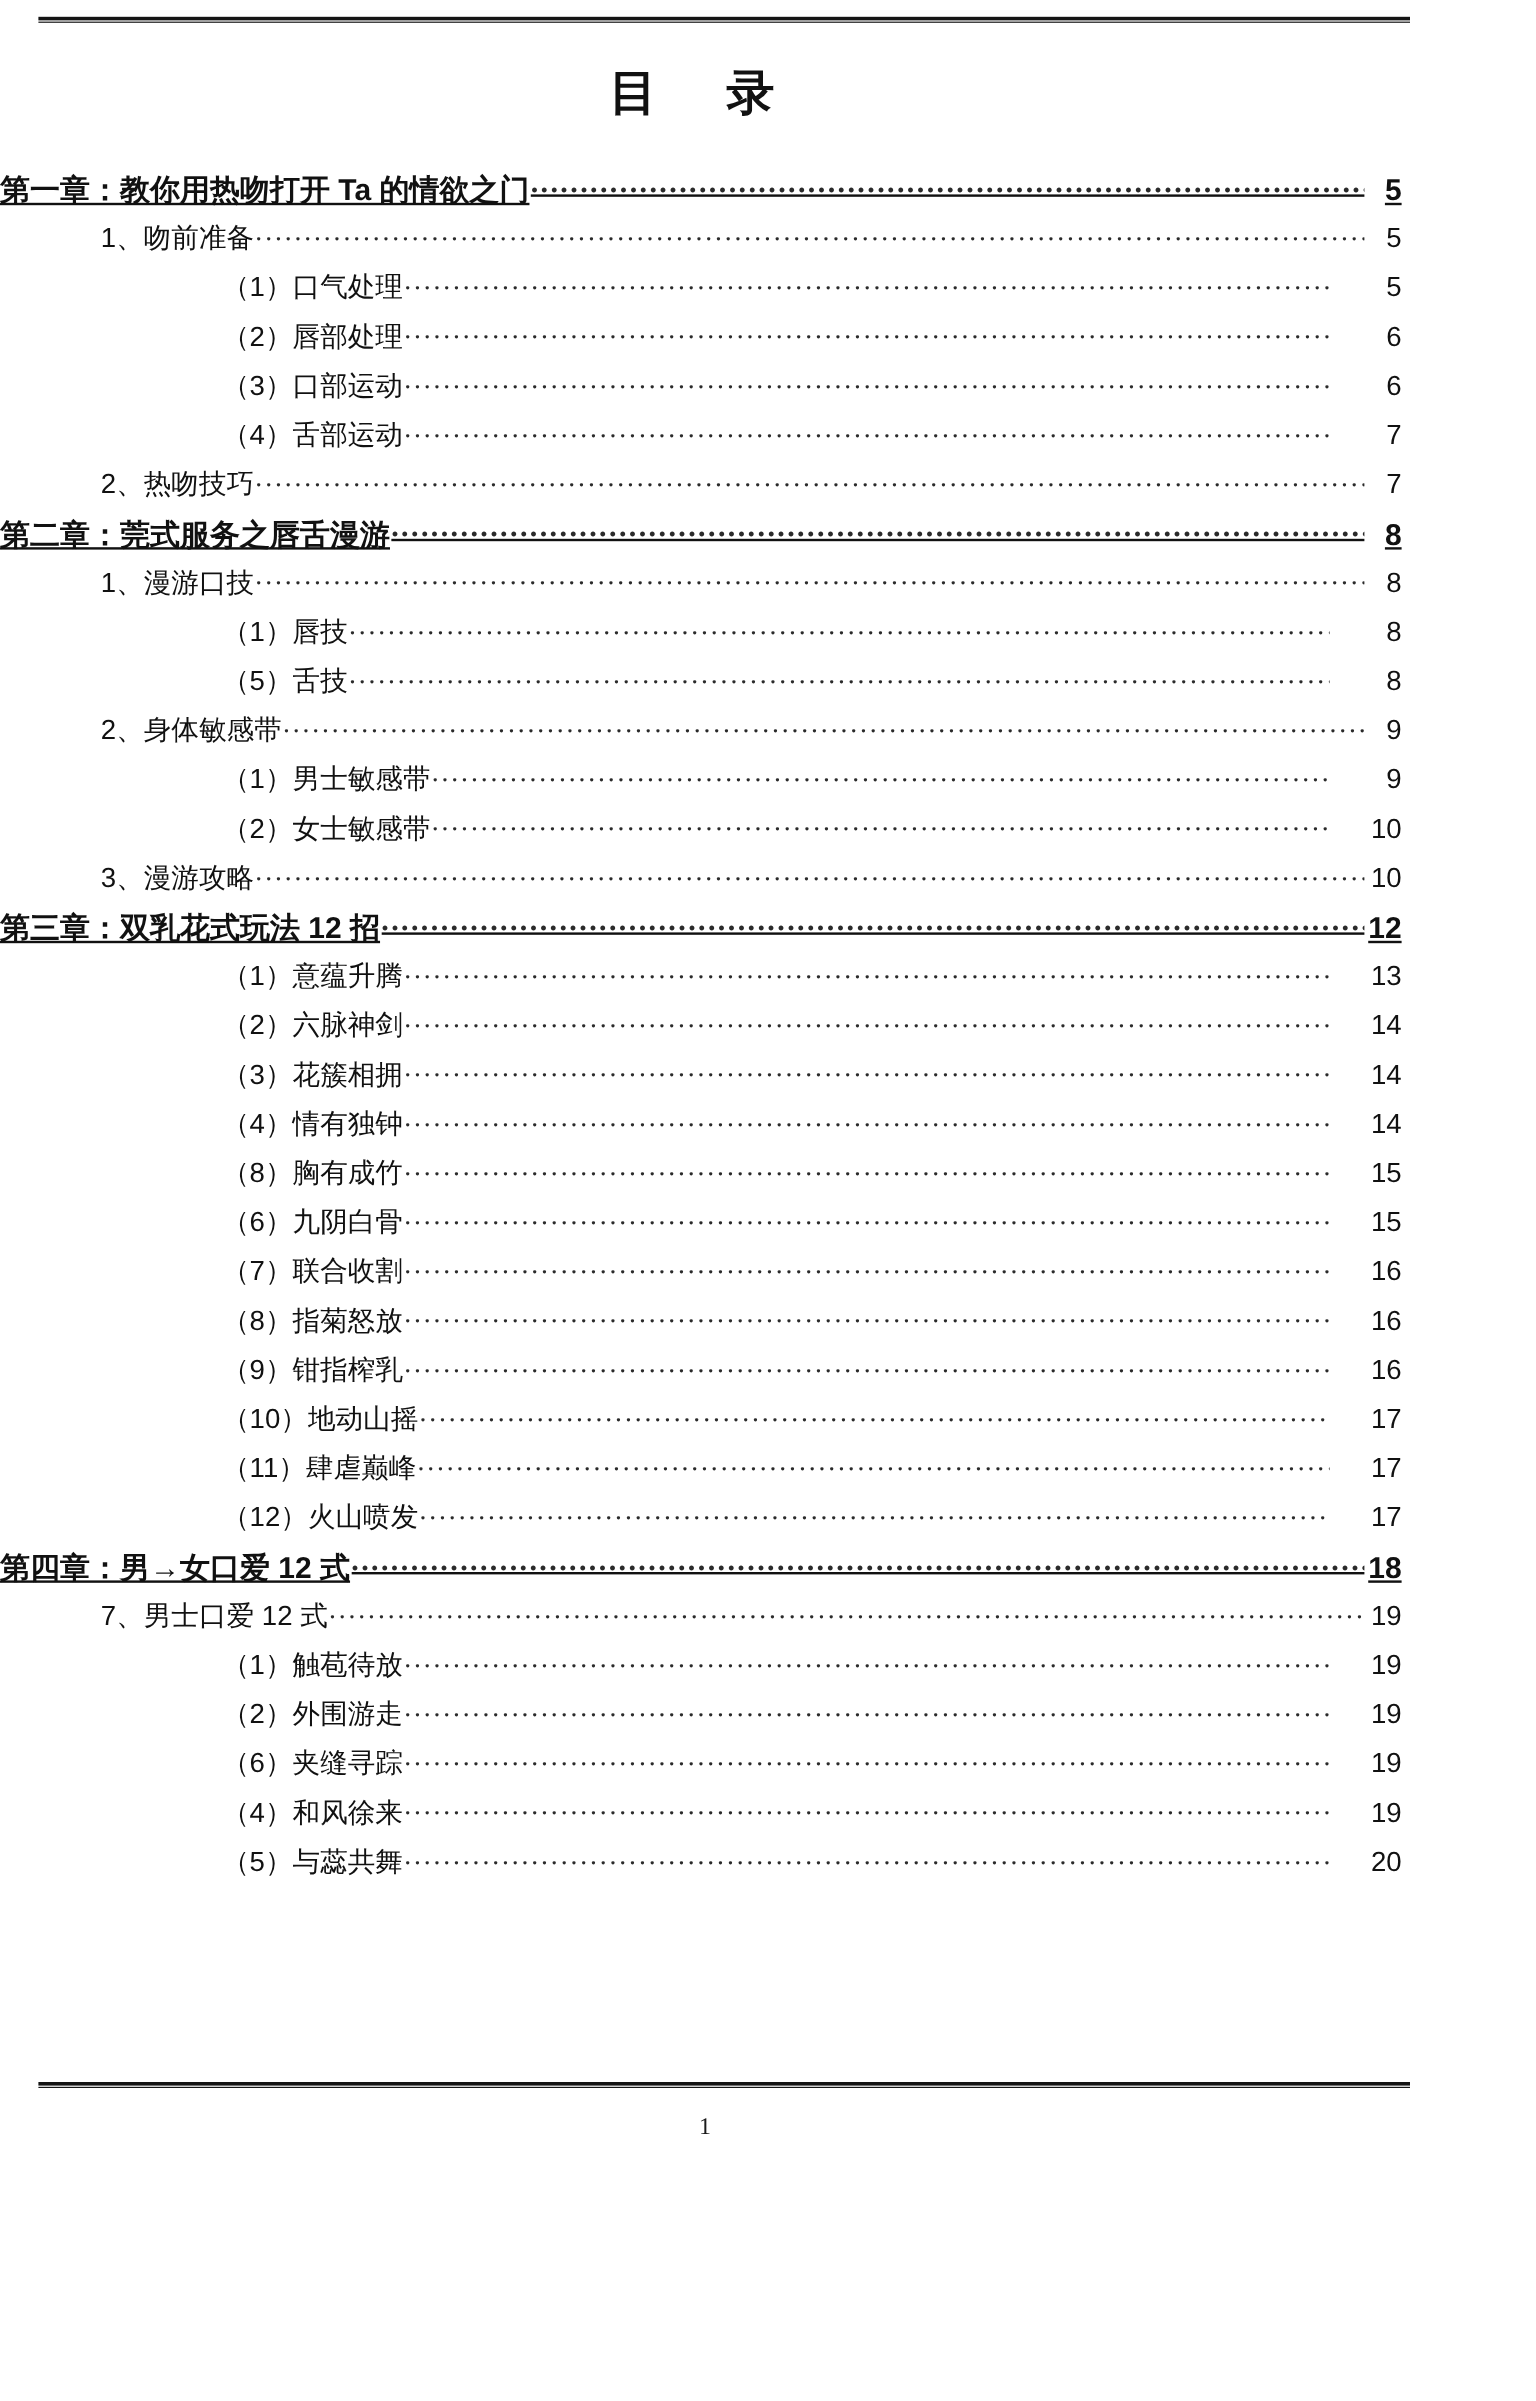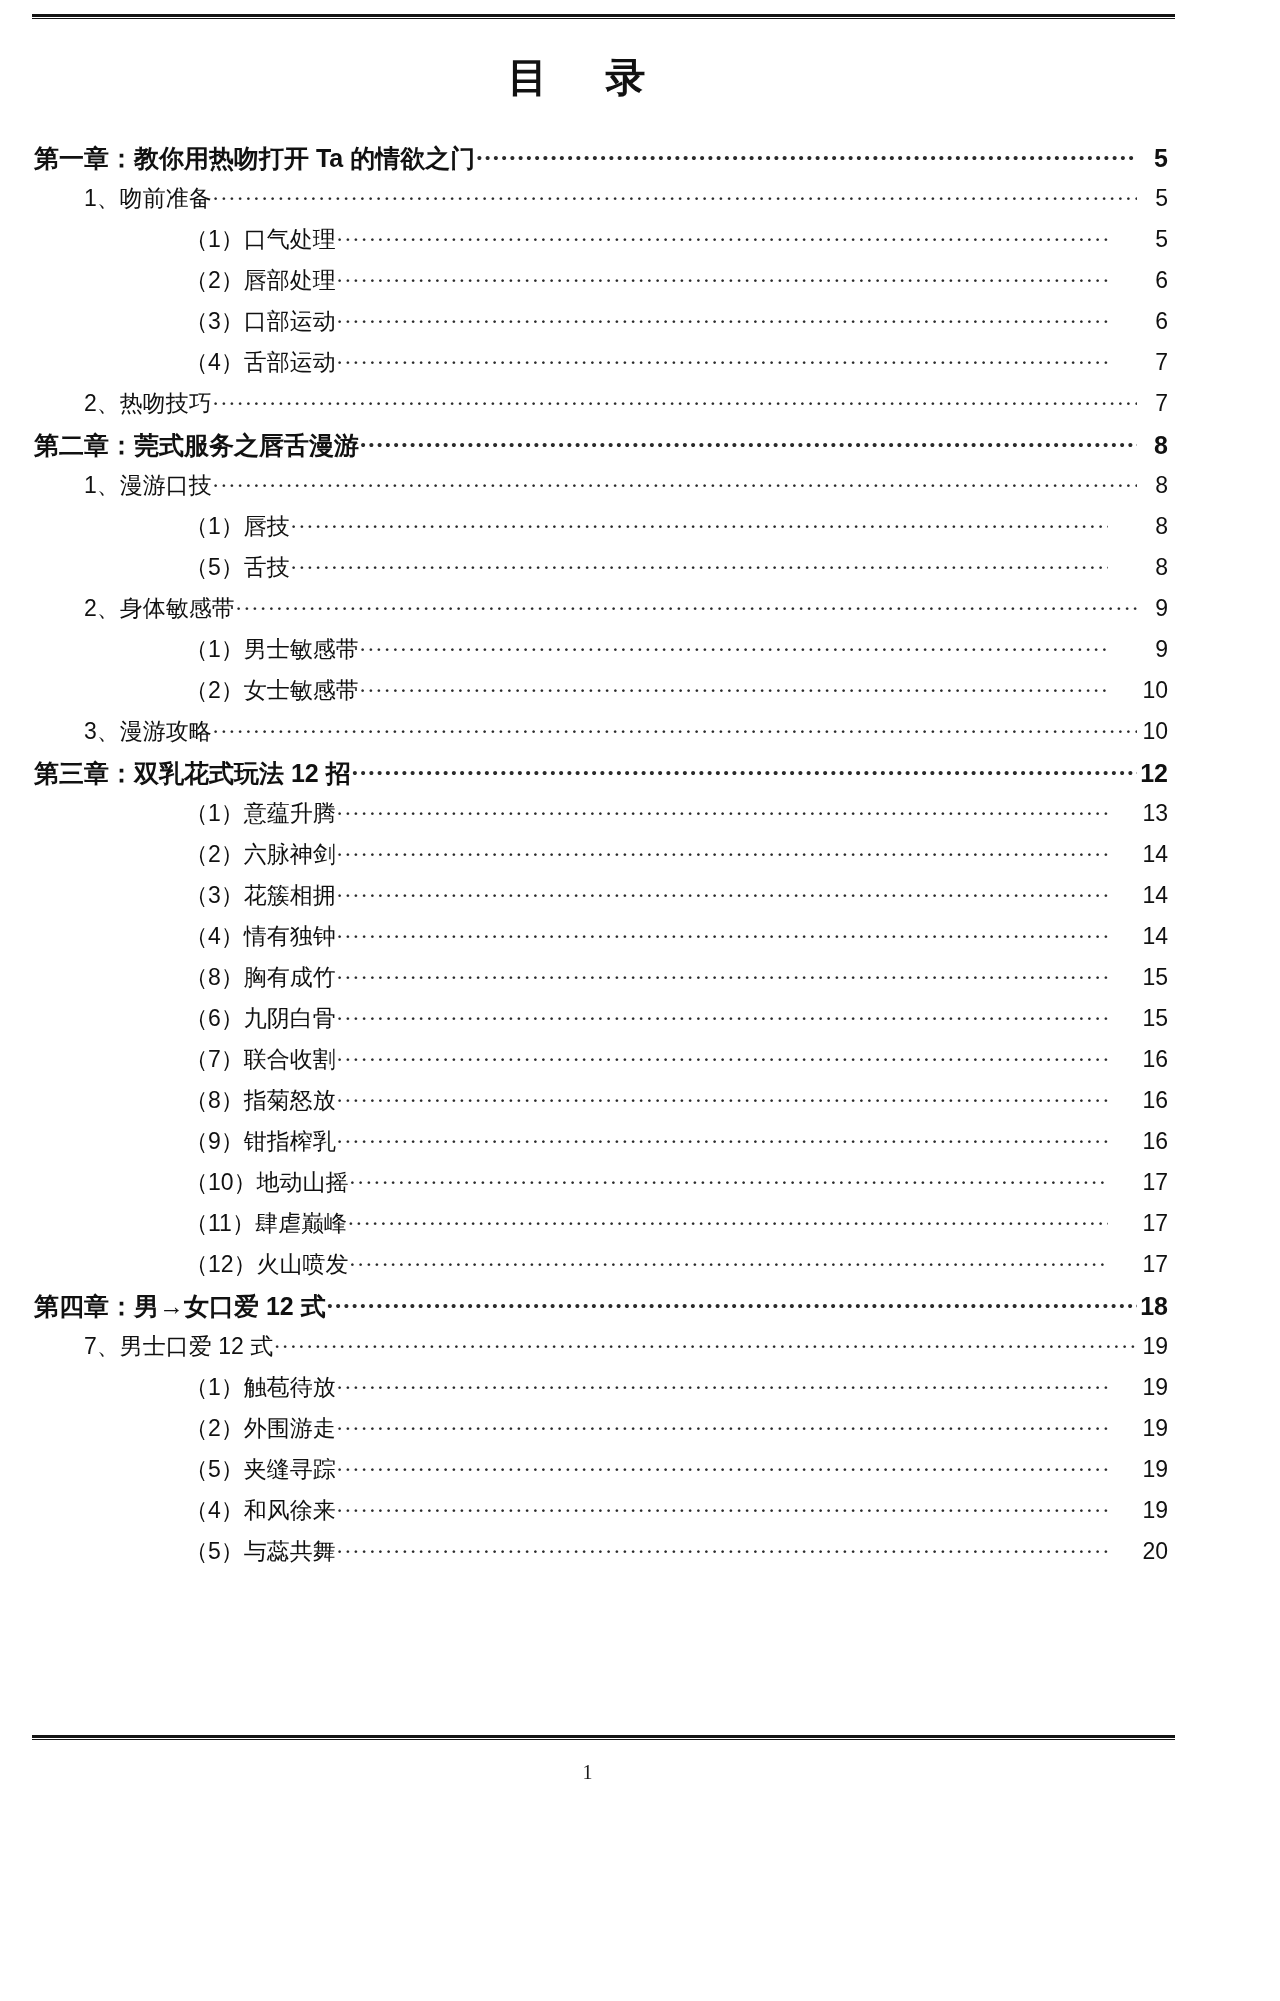--- a/index.html
+++ b/index.html
@@ -111,22 +111,22 @@
   .toc-page {
     flex: 0 0 auto;
     text-align: right;
     min-width: 30px;
     font-family: "Liberation Serif", "DejaVu Serif", serif;
     color: #111111;
   }
 
   
   .lvl-1 {
-    padding-left: 34px;
     height: 41px;
+    text-decoration: underline;
   }
   .lvl-1 .toc-label,
   .lvl-1 .toc-page {
     font-family: "Liberation Sans", "DejaVu Sans", sans-serif;
     font-weight: bold;
     font-size: 25px;
   }
   .lvl-1 .toc-dots { height: 25px; }
   .lvl-1 .toc-dots::before {
     font-size: 25px;
@@ -339,21 +339,21 @@
         <span class="toc-label">（1）触苞待放</span>
         <span class="toc-dots"></span>
         <span class="toc-page">19</span>
       </div>
       <div class="toc-row lvl-3">
         <span class="toc-label">（2）外围游走</span>
         <span class="toc-dots"></span>
         <span class="toc-page">19</span>
       </div>
       <div class="toc-row lvl-3">
-        <span class="toc-label">（5）夹缝寻踪</span>
+        <span class="toc-label">（6）夹缝寻踪</span>
         <span class="toc-dots"></span>
         <span class="toc-page">19</span>
       </div>
       <div class="toc-row lvl-3">
         <span class="toc-label">（4）和风徐来</span>
         <span class="toc-dots"></span>
         <span class="toc-page">19</span>
       </div>
       <div class="toc-row lvl-3">
         <span class="toc-label">（5）与蕊共舞</span>

